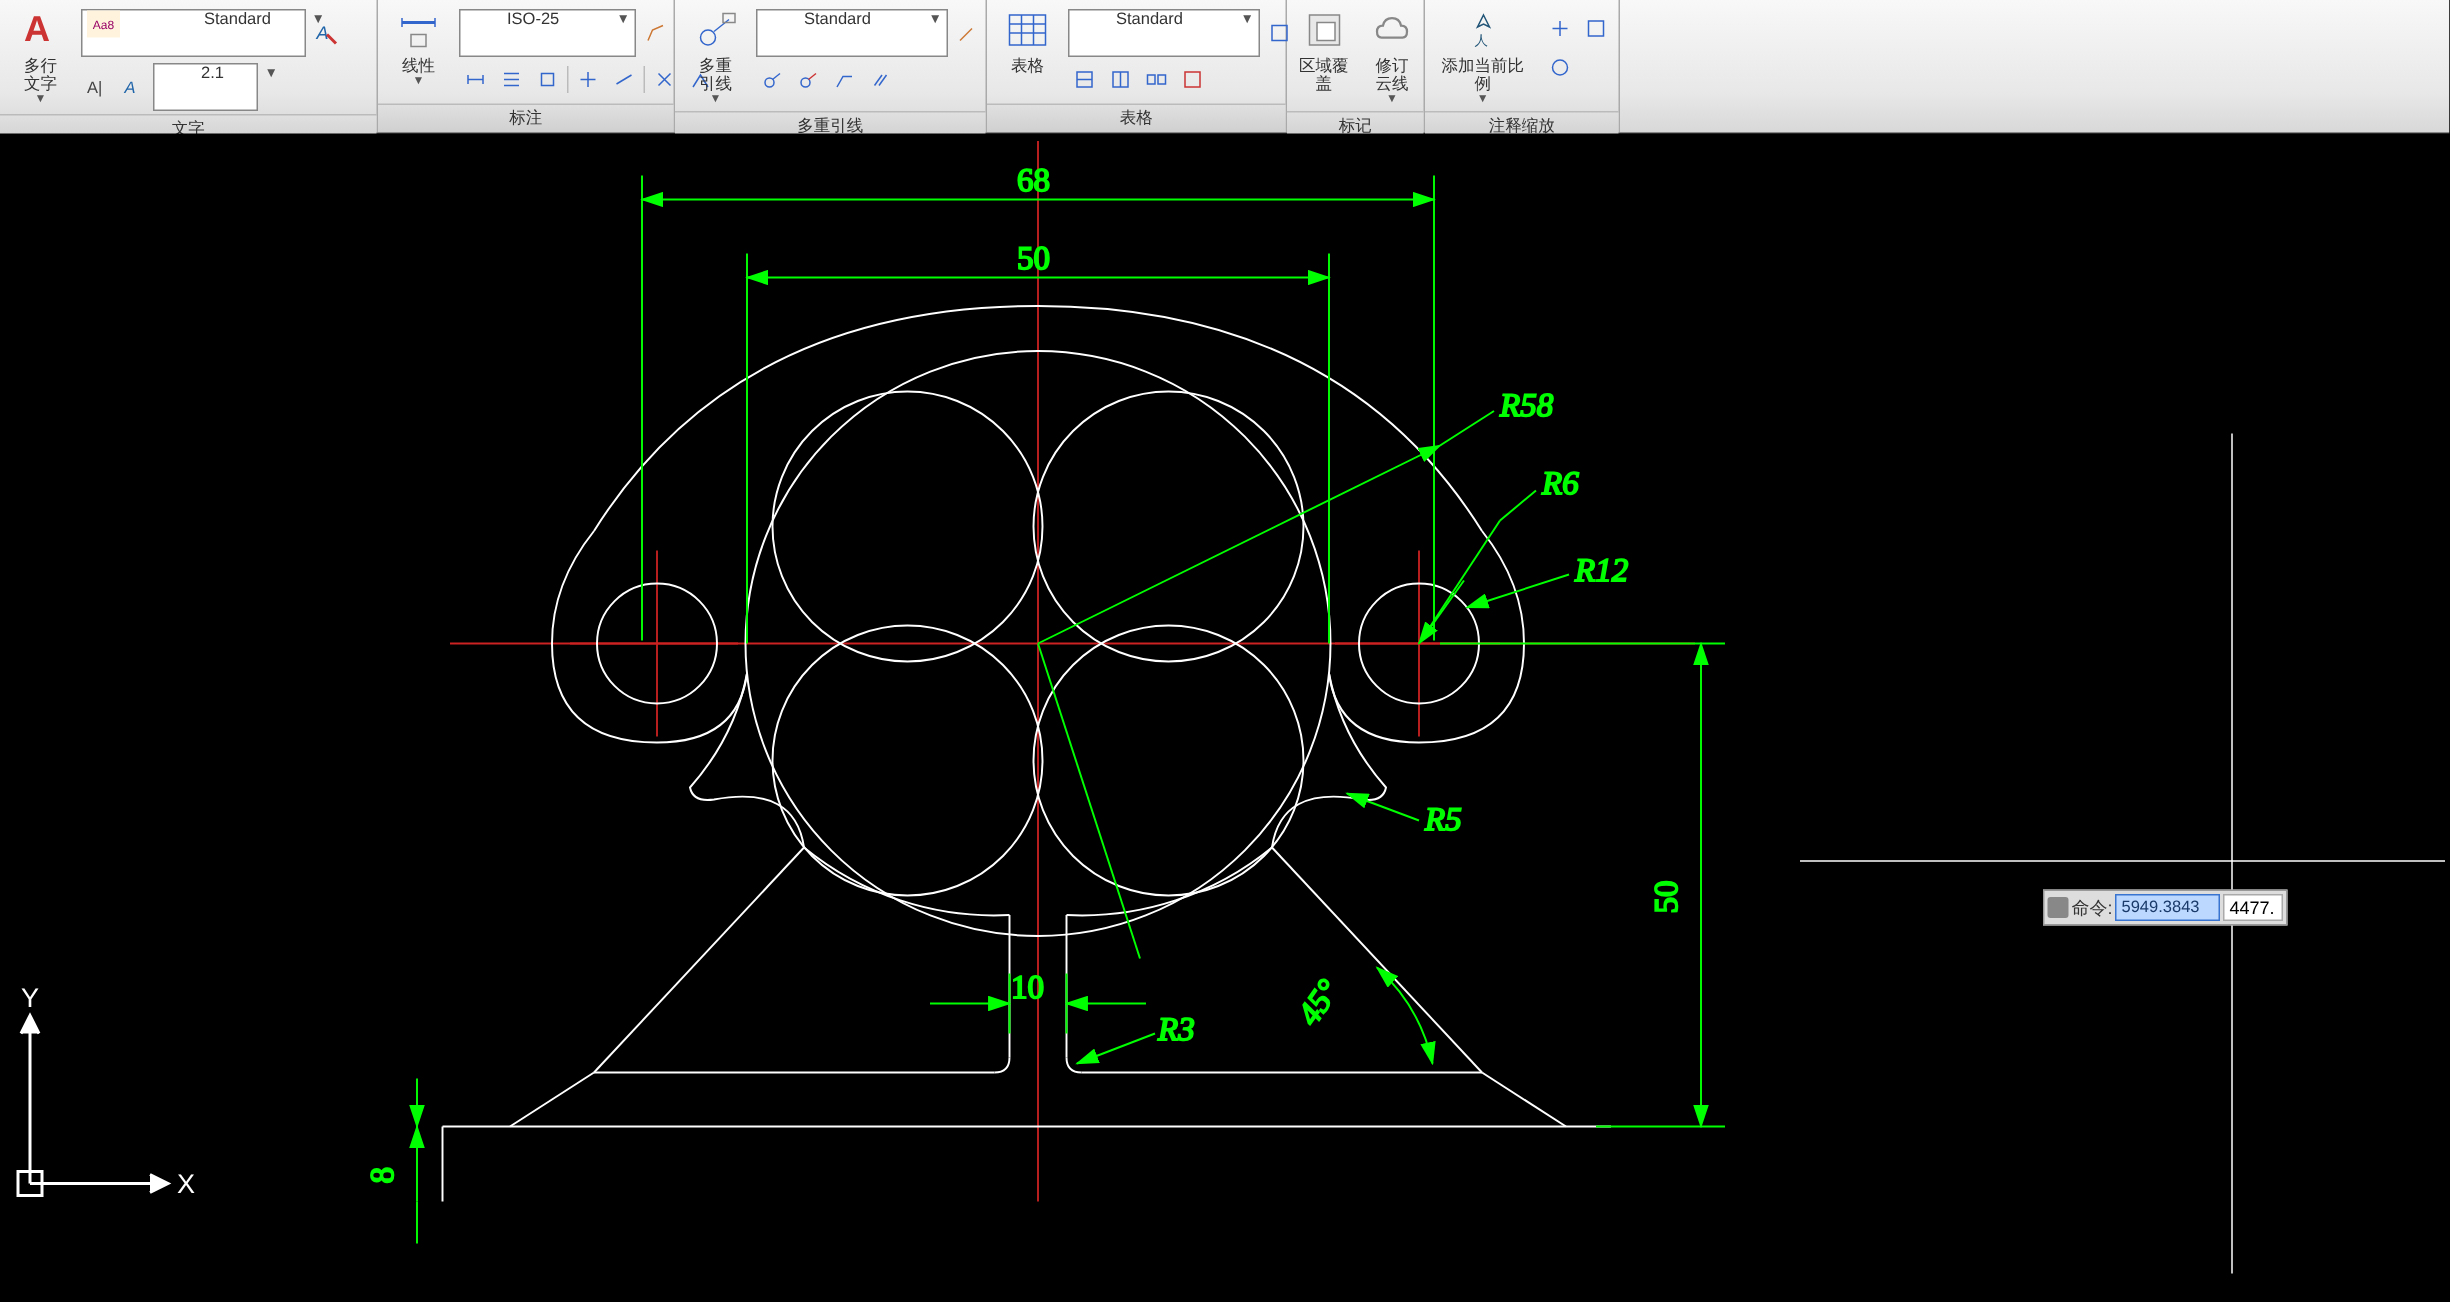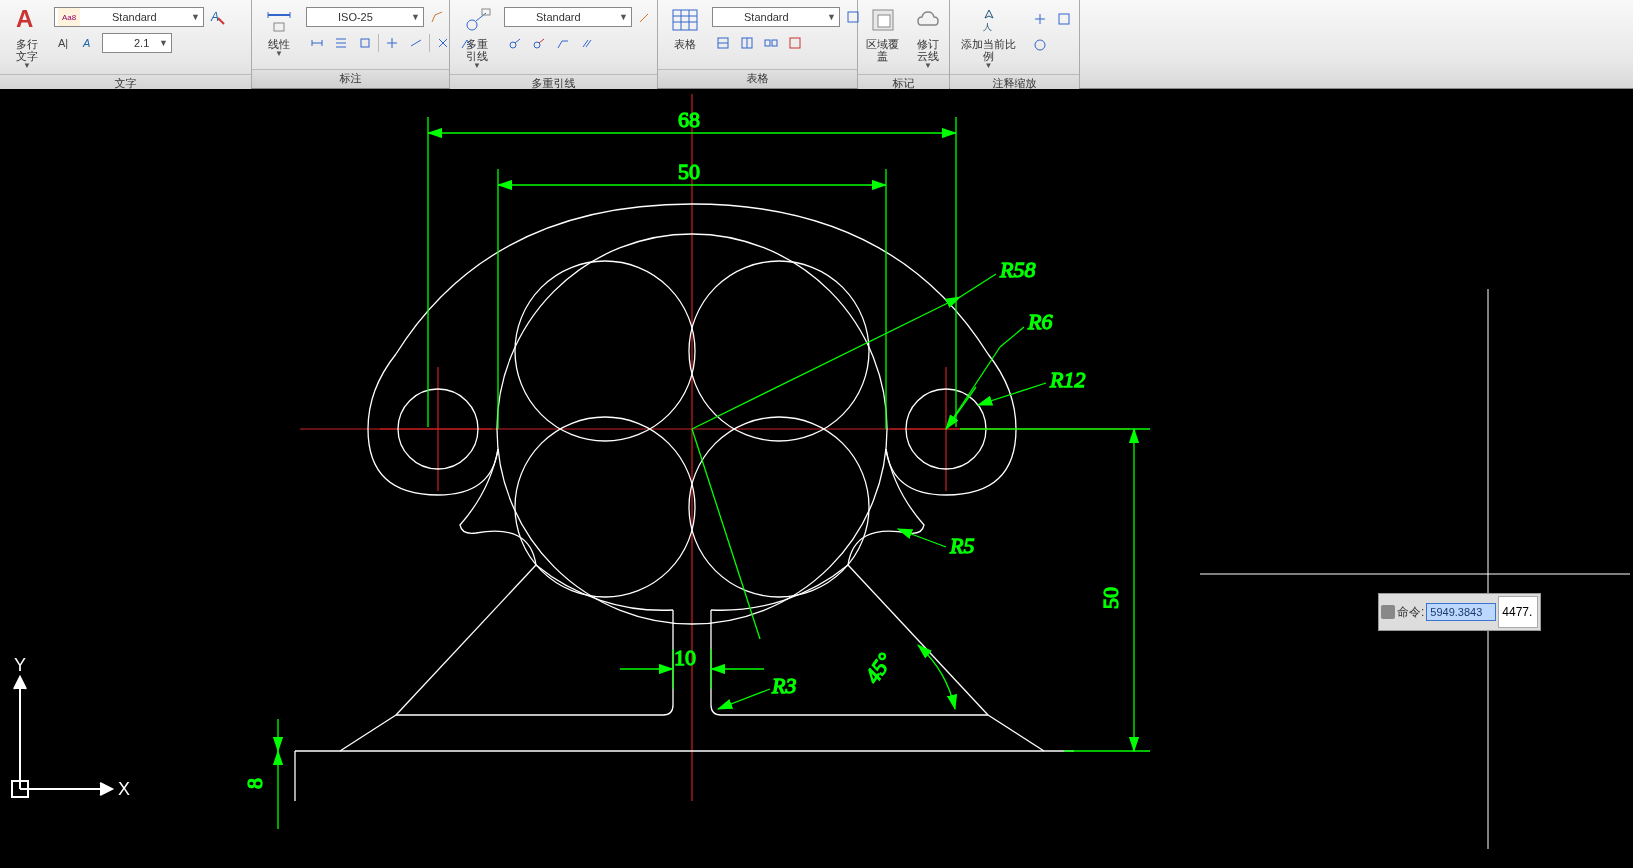--- a/index.html
+++ b/index.html
@@ -51,29 +51,30 @@
       min-width: 42px;
     }
     .big-btn .icon-box { width: 32px; height: 32px; display:flex; align-items:center; justify-content:center; }
     .big-btn .lbl { font-size: 11px; color: #333; margin-top: 2px; text-align: center; line-height: 12px; }
     .big-btn .arrow { font-size: 8px; color: #555; margin-top: -1px; }
     
     .ctrl-col { display: flex; flex-direction: column; gap: 4px; padding-top: 4px;}
     .ctrl-row { display: flex; gap: 2px; align-items: center; }
     
     .combo {
-      height: 20px;
+      height: 32px;
       border: 1px solid #888;
       background: #fff;
       display: flex;
-      align-items: center;
+      align-items: flex-start;
       padding: 0 3px;
       font-size: 11px;
       color: #333;
       white-space: nowrap;
+      gap: 24px;
     }
     .combo .txt { flex: 1; margin-left: 28px; }
     .combo .dd { font-size: 9px; color: #555; padding-left: 3px; }
     .sw-preview { background:#fff3dd; min-width: 22px; height:18px; font-size:8px; color:#906; display:flex; align-items:center; justify-content:center;}
     
     .tool-btn {
       width: 22px;
       height: 22px;
       border: 1px solid transparent;
       display: flex;
@@ -102,25 +103,24 @@
     
     .cmd-float {
       position: absolute;
       display: flex;
       align-items: center;
       background: #ddd;
       padding: 2px;
       border:1px solid #999;
       gap: 2px;
       font-size: 12px;
-      margin-left: 16px;
     }
     .cmd-float .icon { width:14px; height:14px; background:#888; border-radius:2px;}
     .cmd-float input { border:1px solid #3874d0; background:#bcd8ff; height:18px; width:70px; font-size:11px; padding:0 3px; color:#1a3a6a;}
-    .cmd-float .val2 { background:#fff; border:1px solid #aaa; width:40px; text-align:left; padding:0 3px; height:32px; display:flex; align-items:center;}
+    .cmd-float .val2 { background:#fff; border:1px solid #aaa; width:40px; text-align:left; padding:0 3px; height:18px; display:flex; align-items:center;}
     .cmd-float .lbl { color:#333; }
     
     
     .win-ctrls { position:absolute; top:91px; right:4px; display:flex; gap:1px;}
     .win-ctrls div { width:18px; height:14px; background:#555; color:#ccc; font-size:10px; display:flex; align-items:center; justify-content:center; cursor:pointer;}
     
     .dim-text { font-family: "SimSun", serif; font-size: 22px; fill: #00ff00; }
     .dim-text-i { font-style: italic; }
   </style>
 </head>

